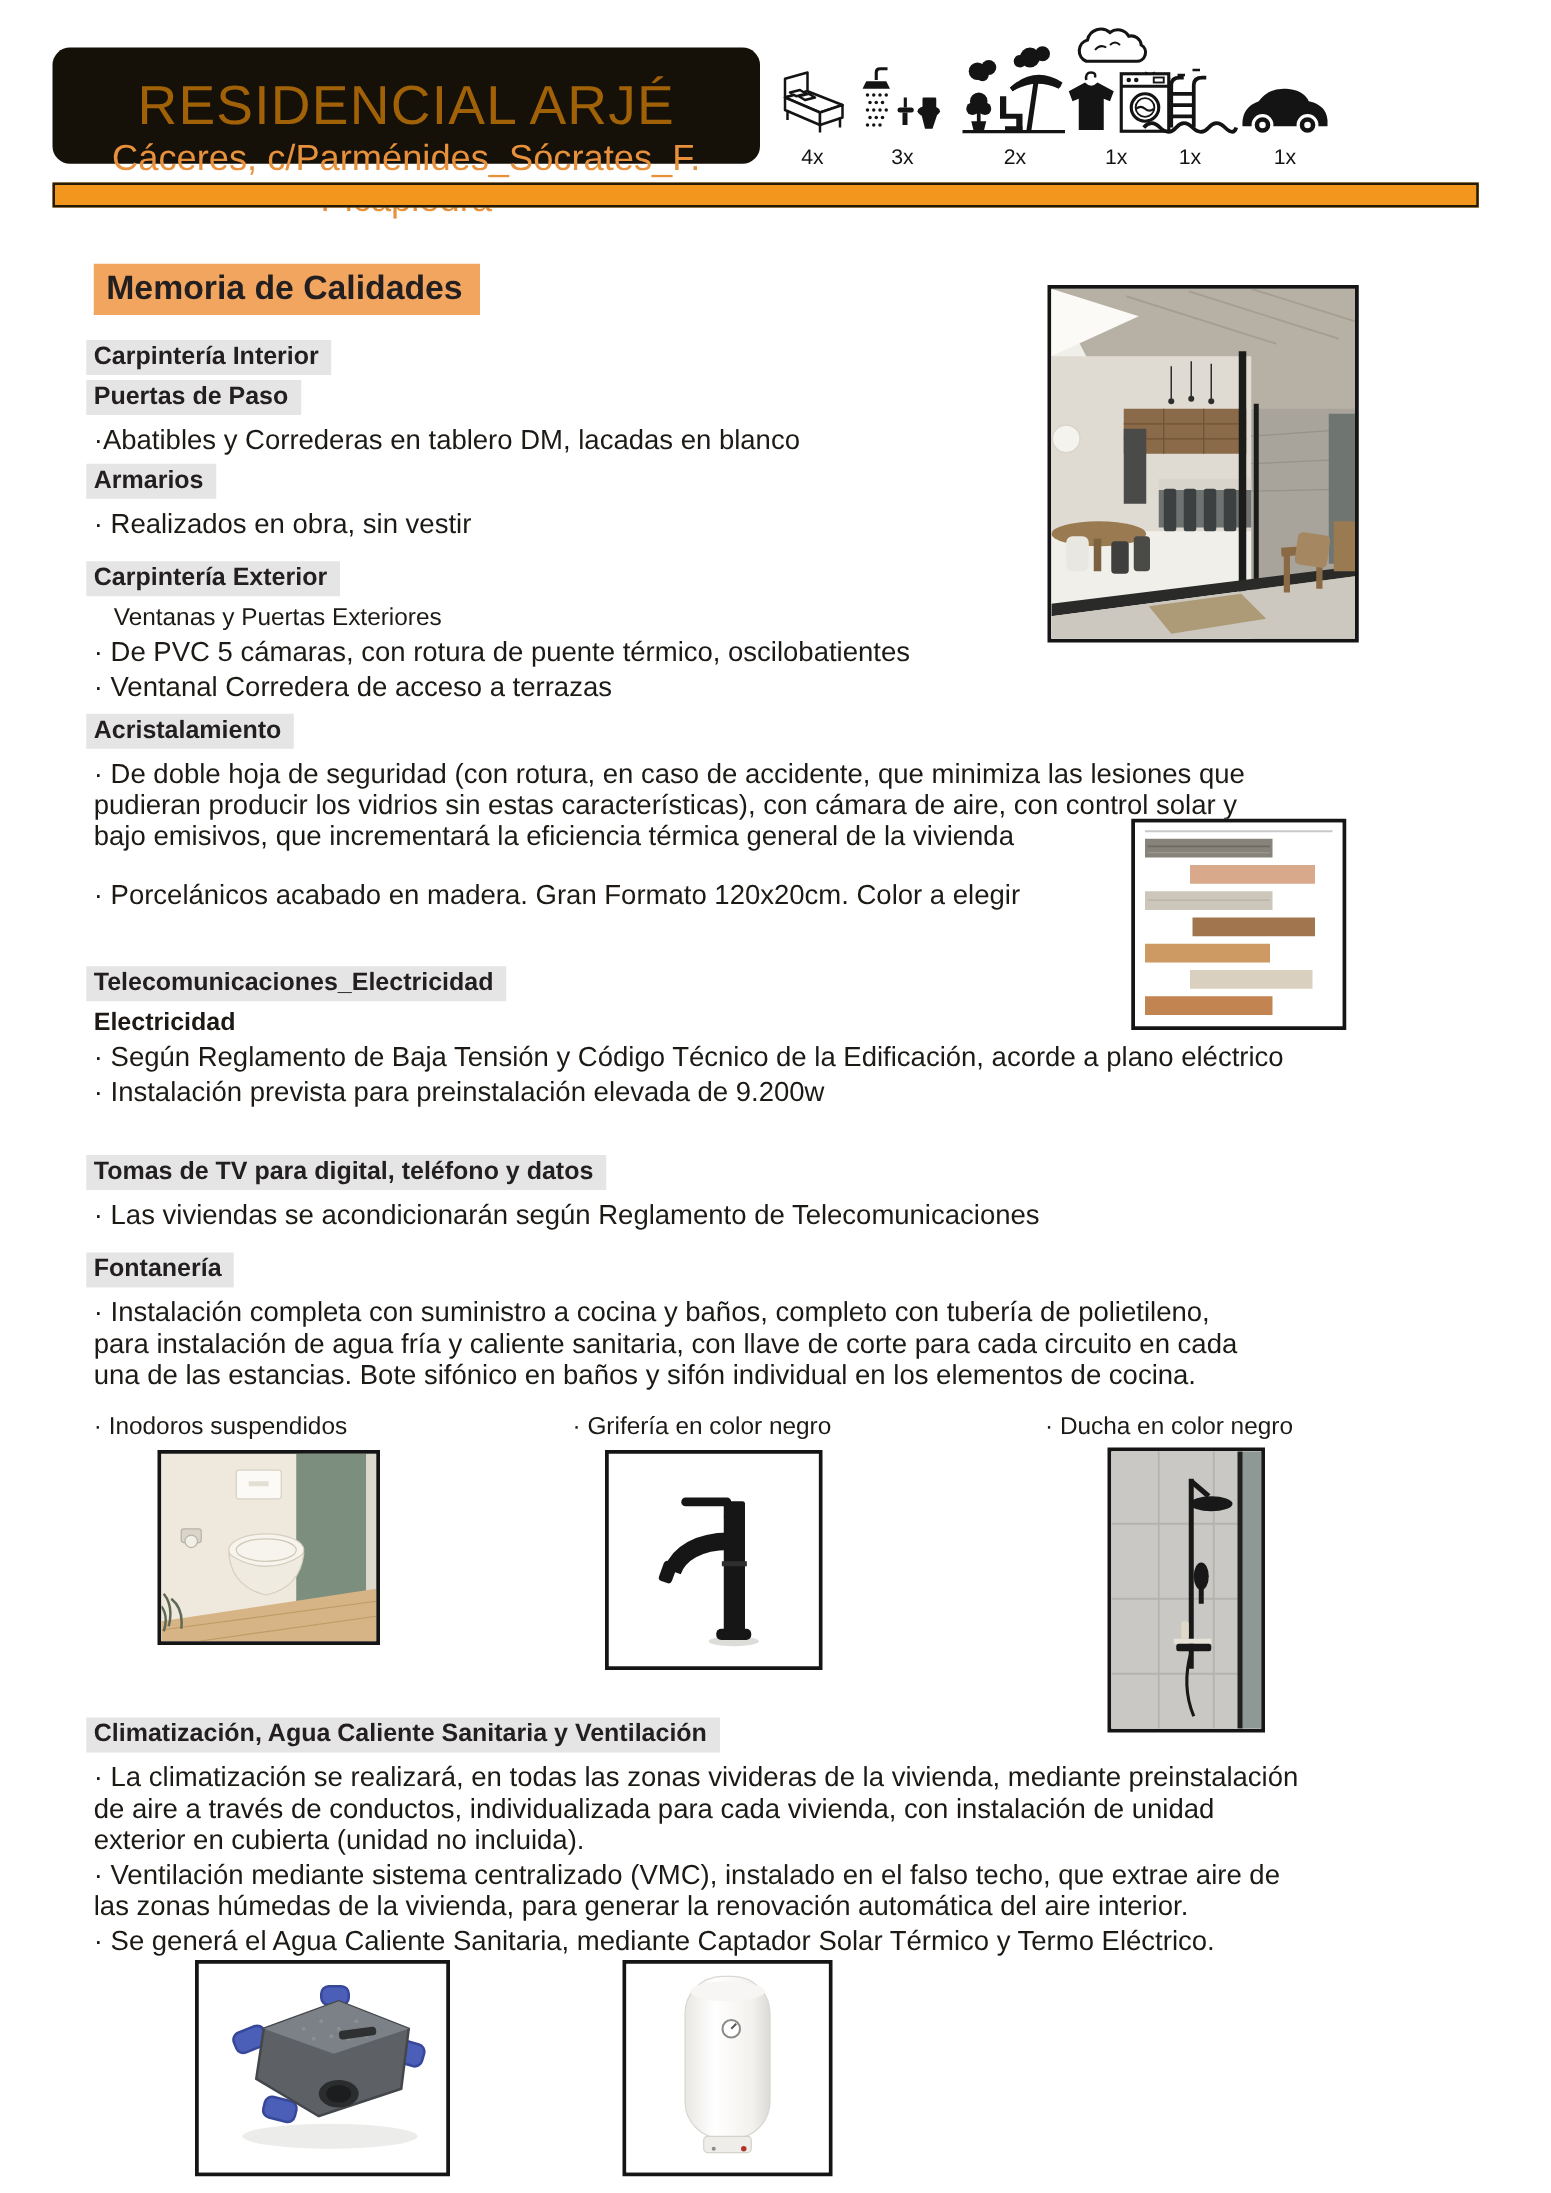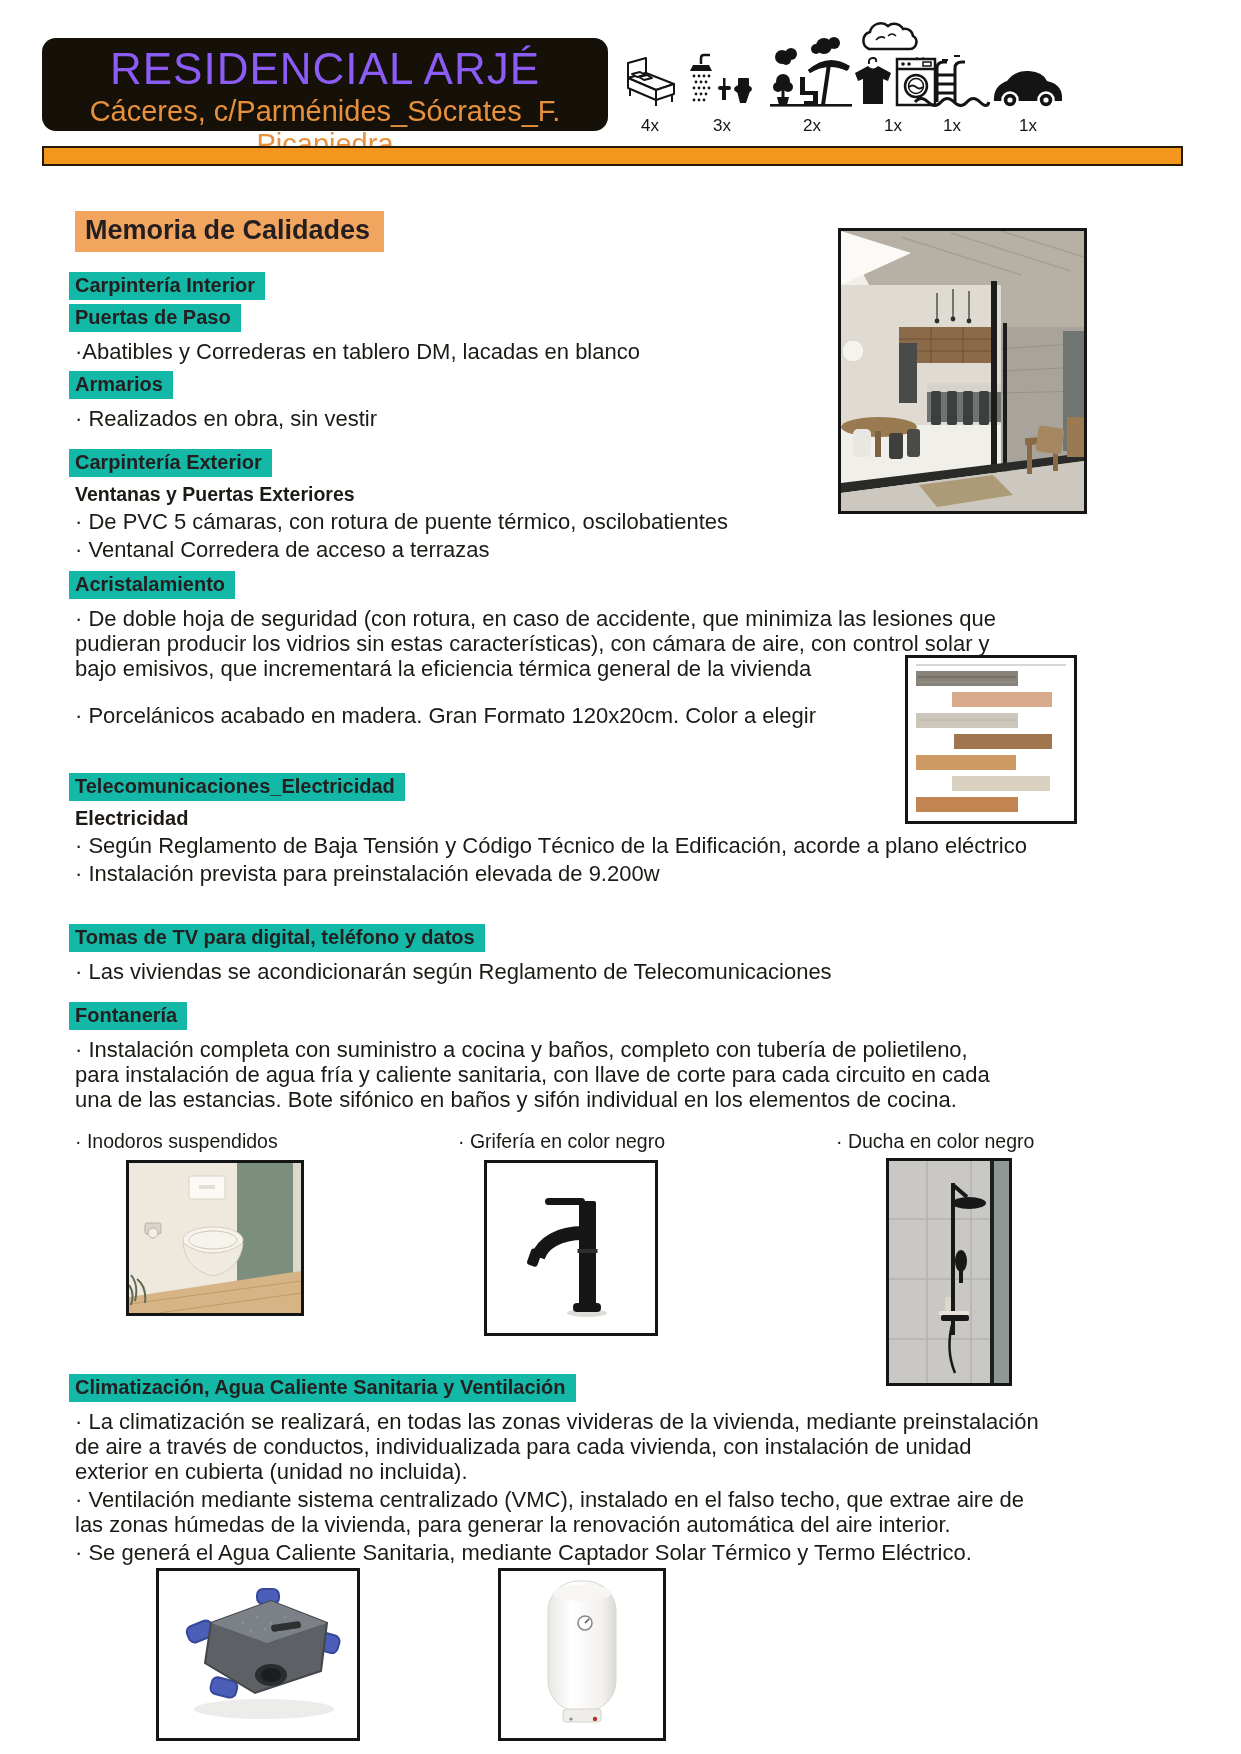--- a/index.html
+++ b/index.html
@@ -2,41 +2,41 @@
 <html><head>
 <meta charset="utf-8">
 <style>
   html,body{margin:0;padding:0;background:#ffffff;}
   .page{position:relative;width:1241px;height:1754px;background:#ffffff;overflow:hidden;
         font-family:"Liberation Sans",sans-serif;color:#1d1a16;}
 
   
   .header-box{position:absolute;left:42px;top:38px;width:566px;height:93px;
               background:#161108;border-radius:14px;text-align:center;}
-  .header-title{margin-top:6px;font-size:44px;letter-spacing:1px;color:#8b5cf6;font-weight:normal;}
+  .header-title{margin-top:22px;font-size:44px;letter-spacing:1px;color:#a16207;font-weight:normal;}
   .header-subtitle{margin-top:1px;font-size:29px;color:#e8913c;}
 
   .orange-bar{position:absolute;left:42px;top:146px;width:1137px;height:16px;
               background:#f2961d;border:2px solid #241a05;}
 
   
   .amenity{position:absolute;top:52px;text-align:center;}
   .amenity .ic{height:58px;display:flex;align-items:flex-end;justify-content:center;}
   .amenity-count{margin-top:6px;font-size:17px;color:#141414;}
   .clouds{position:absolute;left:766px;top:16px;}
 
   
   .doc-title-wrap{position:absolute;left:75px;top:211px;}
   .hl-strong{display:inline-block;background:#f1a55f;color:#231f20;font-weight:bold;
              font-size:27px;padding:4px 14px 6px 10px;}
   .sec{position:absolute;left:75px;}
-  .hl{display:inline-block;background:#14b8a6;color:#231f20;font-weight:bold;
+  .hl{display:inline-block;background:#e5e5e5;color:#231f20;font-weight:bold;
       font-size:20px;padding:2px 10px 3px 6px;margin:0 0 4px -6px;}
   .sub{font-weight:bold;font-size:20px;margin:2px 0 3px 0;}
-  .sub-plain{font-weight:bold;font-size:19.5px;margin:2px 0 3px 0;}
+  .sub-plain{font-weight:normal;font-size:19.5px;margin:2px 0 3px 16px;}
   .b{font-size:22px;line-height:25px;margin:3px 0 0 0;}
 
   
   .photo{position:absolute;border:3px solid #151515;background:#fff;overflow:hidden;}
   .photo svg{display:block;}
 
   .caption{position:absolute;top:1130px;font-size:19.5px;color:#1d1a16;}
 </style>
 </head>
 <body>

